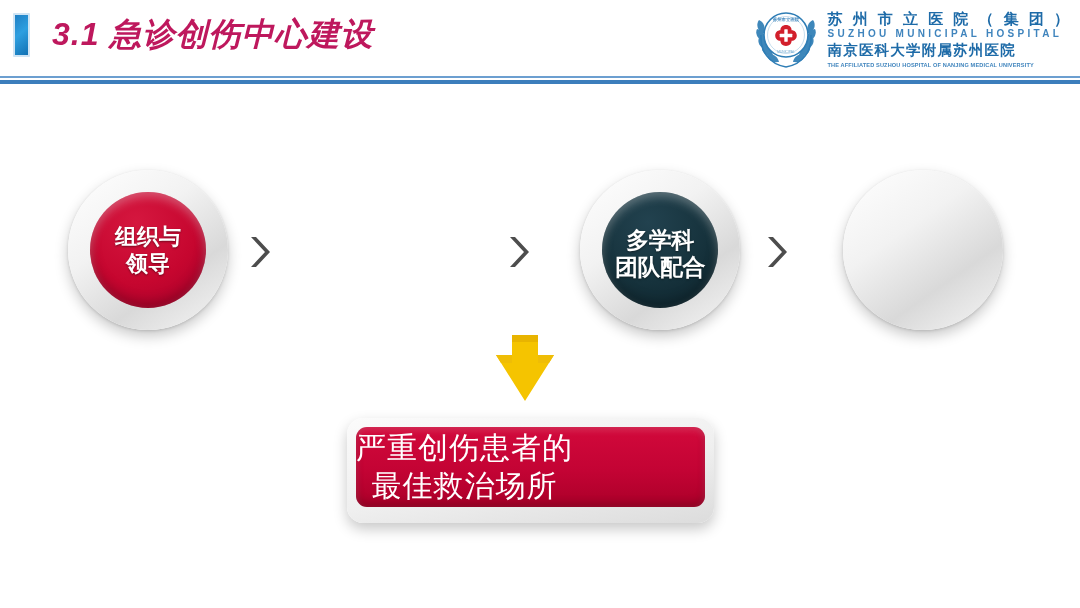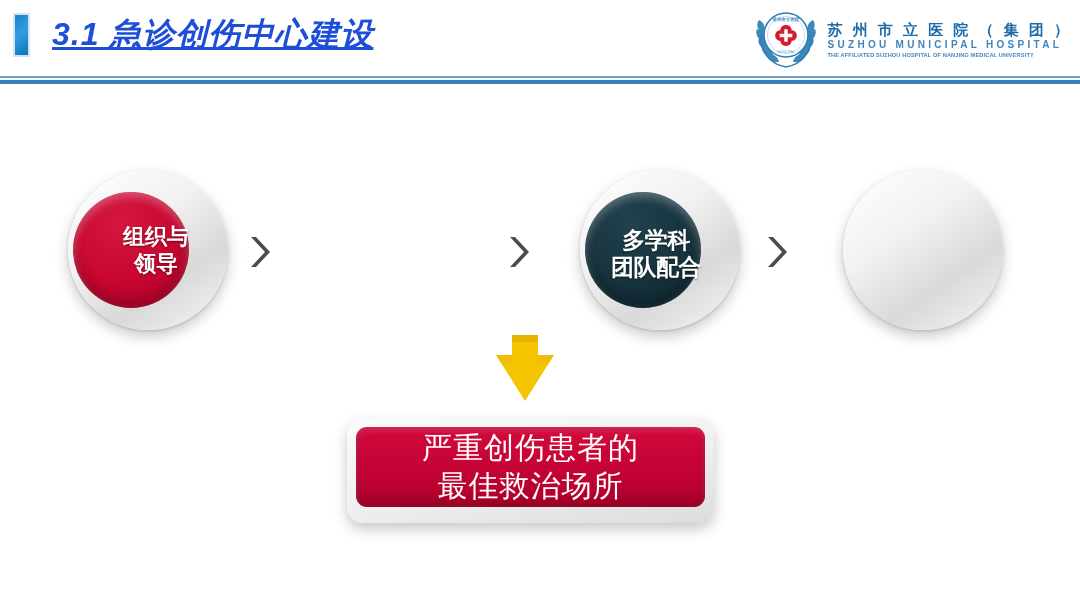--- a/index.html
+++ b/index.html
@@ -30,25 +30,24 @@
     border: 2px solid #cfe4f4;
     box-sizing: border-box;
     border-radius: 1px;
   }
   .title-text {
     position: absolute;
     left: 52px; top: 8px;
     font-size: 32px;
     font-weight: bold;
     font-style: italic;
-    color: #1d4ed8;
+    color: #be185d;
     letter-spacing: 1px;
     line-height: 52px;
     white-space: nowrap;
-    text-decoration: underline;
   }
   .header-rule-thin {
     position: absolute;
     left: 0; top: 76px;
     width: 1080px; height: 2px;
     background: #6c9fd0;
   }
   .header-rule-thick {
     position: absolute;
     left: 0; top: 80px;
@@ -122,26 +121,26 @@
   }
   .node .ring {
     position: absolute;
     inset: 0;
     border-radius: 50%;
     background: linear-gradient(145deg, #ffffff 0%, #f2f2f2 38%, #d9d9d9 68%, #f7f7f7 100%);
     box-shadow: 0 6px 14px rgba(0,0,0,0.22), 0 1px 3px rgba(0,0,0,0.14);
   }
   .node .disc {
     position: absolute;
-    left: 5px; top: 22px;
+    left: 22px; top: 22px;
     width: 116px; height: 116px;
     border-radius: 50%;
     display: flex;
     align-items: center;
-    justify-content: flex-end;
+    justify-content: center;
     box-shadow: inset 0 5px 10px rgba(255,255,255,0.30),
                 inset 0 -6px 12px rgba(0,0,0,0.22);
   }
   .node .disc-label {
     color: #ffffff;
     font-size: 22px;
     font-weight: bold;
     line-height: 27px;
     text-align: center;
     white-space: pre;
@@ -189,21 +188,20 @@
     box-shadow: 0 6px 14px rgba(0,0,0,0.22);
   }
   .banner-inner {
     position: absolute;
     left: 9px; top: 9px;
     width: 349px; height: 80px;
     border-radius: 11px;
     background: linear-gradient(180deg, #d2093b 0%, #c30334 55%, #ab0029 100%);
     display: flex;
     align-items: center;
-    justify-content: center;
     box-shadow: inset 0 3px 7px rgba(255,255,255,0.16),
                 inset 0 -4px 9px rgba(0,0,0,0.20);
   }
   .banner-text {
     color: #ffffff;
     font-size: 30px;
     line-height: 38px;
     text-align: center;
     white-space: pre;
     letter-spacing: 1px;
@@ -257,20 +255,21 @@
         <rect x="26.7" y="27.8" width="12.6" height="3.4" rx="0.5"></rect>
       </g>
       <g fill="#6fa8d0" font-size="3.3" font-family="'Liberation Sans',sans-serif">
         <text x="33" y="47" text-anchor="middle">MUNICIPAL</text>
       </g>
     </svg>
 
     <div class="logo-words">
       <div class="logo-cn-1">苏 州 市 立 医 院 （ 集 团 ）</div>
       <div class="logo-en-1">SUZHOU MUNICIPAL HOSPITAL</div>
+      <div class="logo-cn-2">南京医科大学附属苏州医院</div>
       <div class="logo-en-2">THE AFFILIATED SUZHOU HOSPITAL OF NANJING MEDICAL UNIVERSITY</div>
     </div>
   </div>
 </div>
 
 <div class="flow-row">
 
   <div class="node n1">
     <div class="ring"></div>
     <div class="disc">

